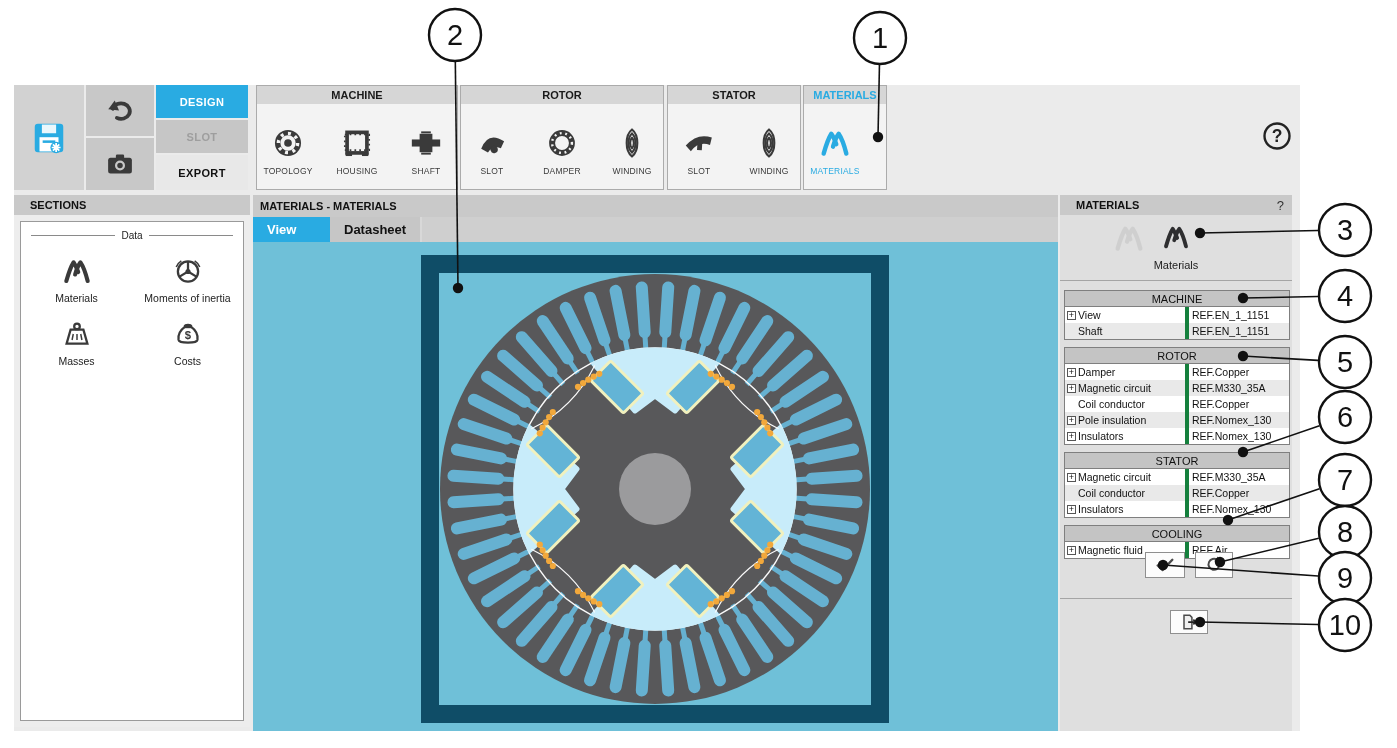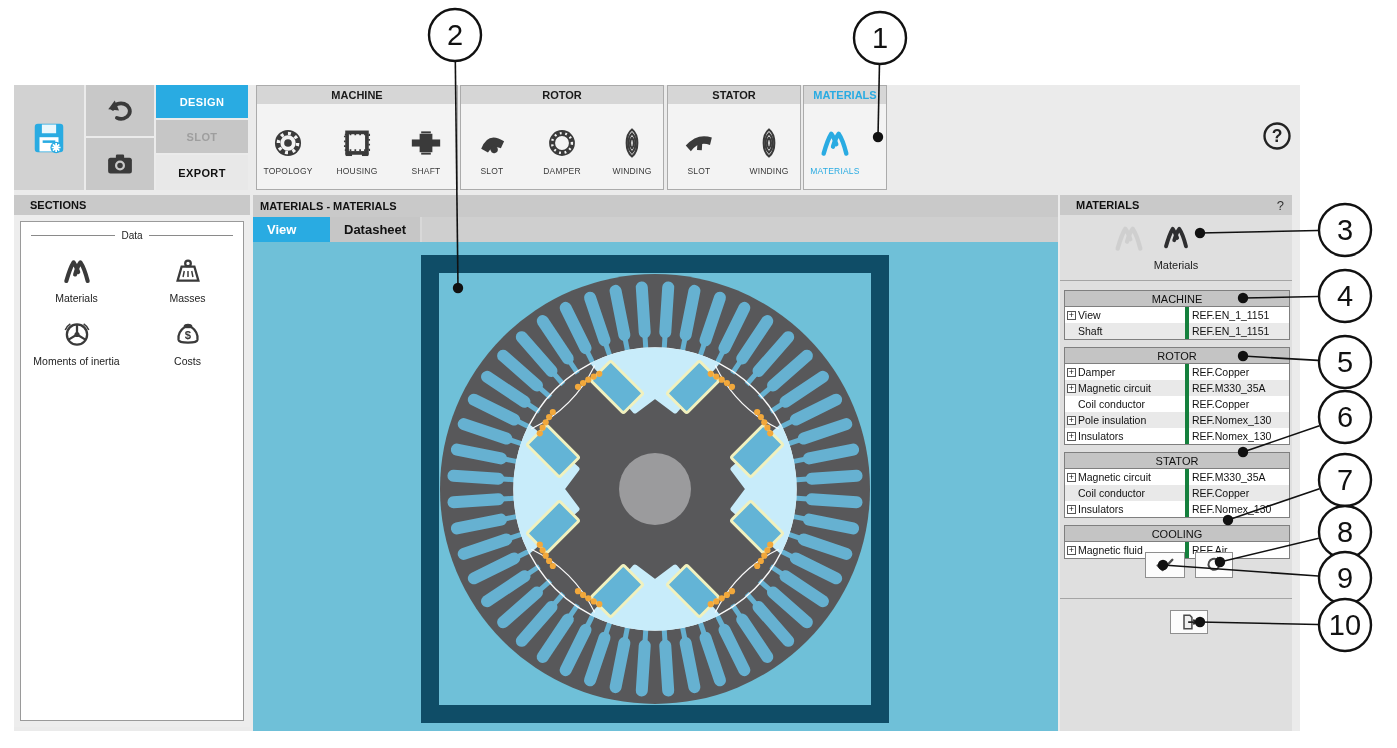--- a/index.html
+++ b/index.html
@@ -244,37 +244,37 @@
                 <g fill="none" stroke="#3A3A3A" stroke-width="3.1" stroke-linecap="round" stroke-linejoin="round">
                 <path d="M4 19.5 C6 12.5 7.8 8 9.4 5.5 C10.9 7.5 11.9 10 12.9 12.8"></path>
                 <path d="M10.6 14.6 C11.7 10.8 13.1 7.5 14.6 5.5 C16.7 8.5 18.6 14 20 19.5"></path>
                 </g>
               </svg>
     <span class="lbl">Materials</span>
   </div>
   <div class="sec-item">
     <svg width="32" height="32" viewBox="0 0 24 24">
                 <g fill="none" stroke="#3A3A3A" stroke-width="1.7">
+              <circle cx="12" cy="12.4" r="7.6"></circle>
+              <path d="M12 12.4 L12 5.2 M12 12.4 L5.7 16.2 M12 12.4 L18.3 16.2"></path>
+              <path d="M3.2 9 A9.3 9.3 0 0 1 7 4.4 M20.8 9 A9.3 9.3 0 0 0 17 4.4" stroke-width="1.2"></path>
+                </g>
+              <circle cx="12" cy="12.4" r="1.9" fill="#3A3A3A"></circle>
+              </svg>
+    <span class="lbl">Moments of inertia</span>
+  </div>
+  <div class="sec-item">
+    <svg width="32" height="32" viewBox="0 0 24 24">
+                <g fill="none" stroke="#3A3A3A" stroke-width="1.7">
              <path d="M7.2 8.8 L16.8 8.8 L19.8 19.3 L4.2 19.3 Z"></path>
              <circle cx="12" cy="6.3" r="2.1"></circle>
              <path d="M9.2 12 L8.3 16.5 M12 12 L12 16.5 M14.8 12 L15.7 16.5" stroke-width="1.1"></path>
                 </g>
               </svg>
     <span class="lbl">Masses</span>
-  </div>
-  <div class="sec-item">
-    <svg width="32" height="32" viewBox="0 0 24 24">
-                <g fill="none" stroke="#3A3A3A" stroke-width="1.7">
-              <circle cx="12" cy="12.4" r="7.6"></circle>
-              <path d="M12 12.4 L12 5.2 M12 12.4 L5.7 16.2 M12 12.4 L18.3 16.2"></path>
-              <path d="M3.2 9 A9.3 9.3 0 0 1 7 4.4 M20.8 9 A9.3 9.3 0 0 0 17 4.4" stroke-width="1.2"></path>
-                </g>
-              <circle cx="12" cy="12.4" r="1.9" fill="#3A3A3A"></circle>
-              </svg>
-    <span class="lbl">Moments of inertia</span>
   </div>
   <div class="sec-item">
     <svg width="32" height="32" viewBox="0 0 24 24">
                 <g fill="none" stroke="#3A3A3A" stroke-width="1.7">
             <path d="M9.6 6.6 C9 4.6 15 4.6 14.4 6.6 C18 9.2 19.6 12.8 19.1 16.3 C18.6 19.2 5.4 19.2 4.9 16.3 C4.4 12.8 6 9.2 9.6 6.6 Z"></path>
             <path d="M9.2 6.8 L14.8 6.8"></path>
                 </g>
             <text x="12" y="15.8" font-size="8.5" font-weight="bold" text-anchor="middle" fill="#3A3A3A" font-family="Liberation Sans, sans-serif">$</text>
               </svg>
     <span class="lbl">Costs</span>

